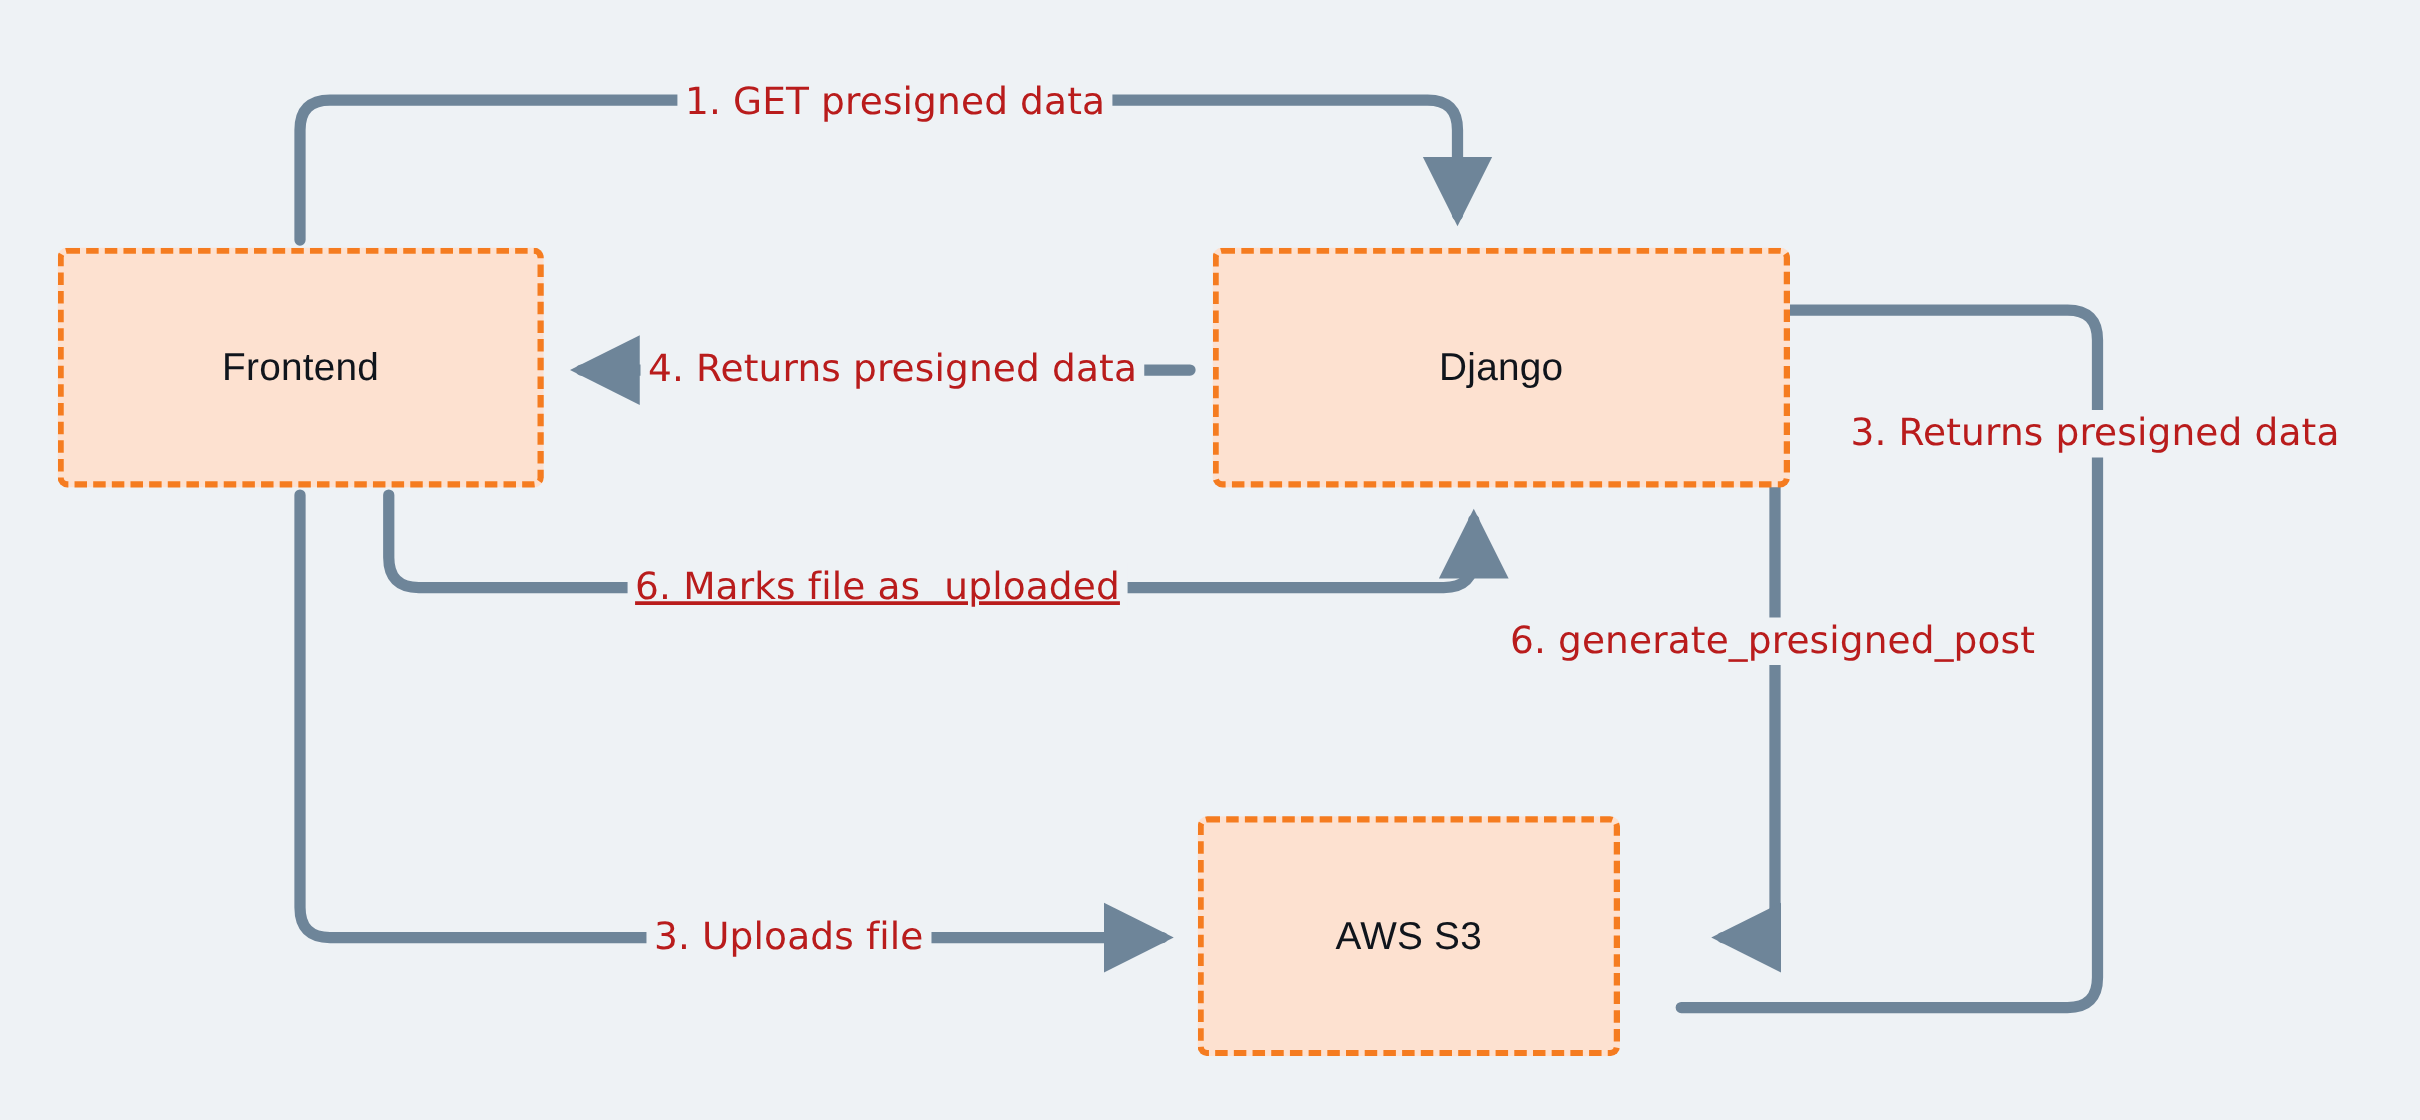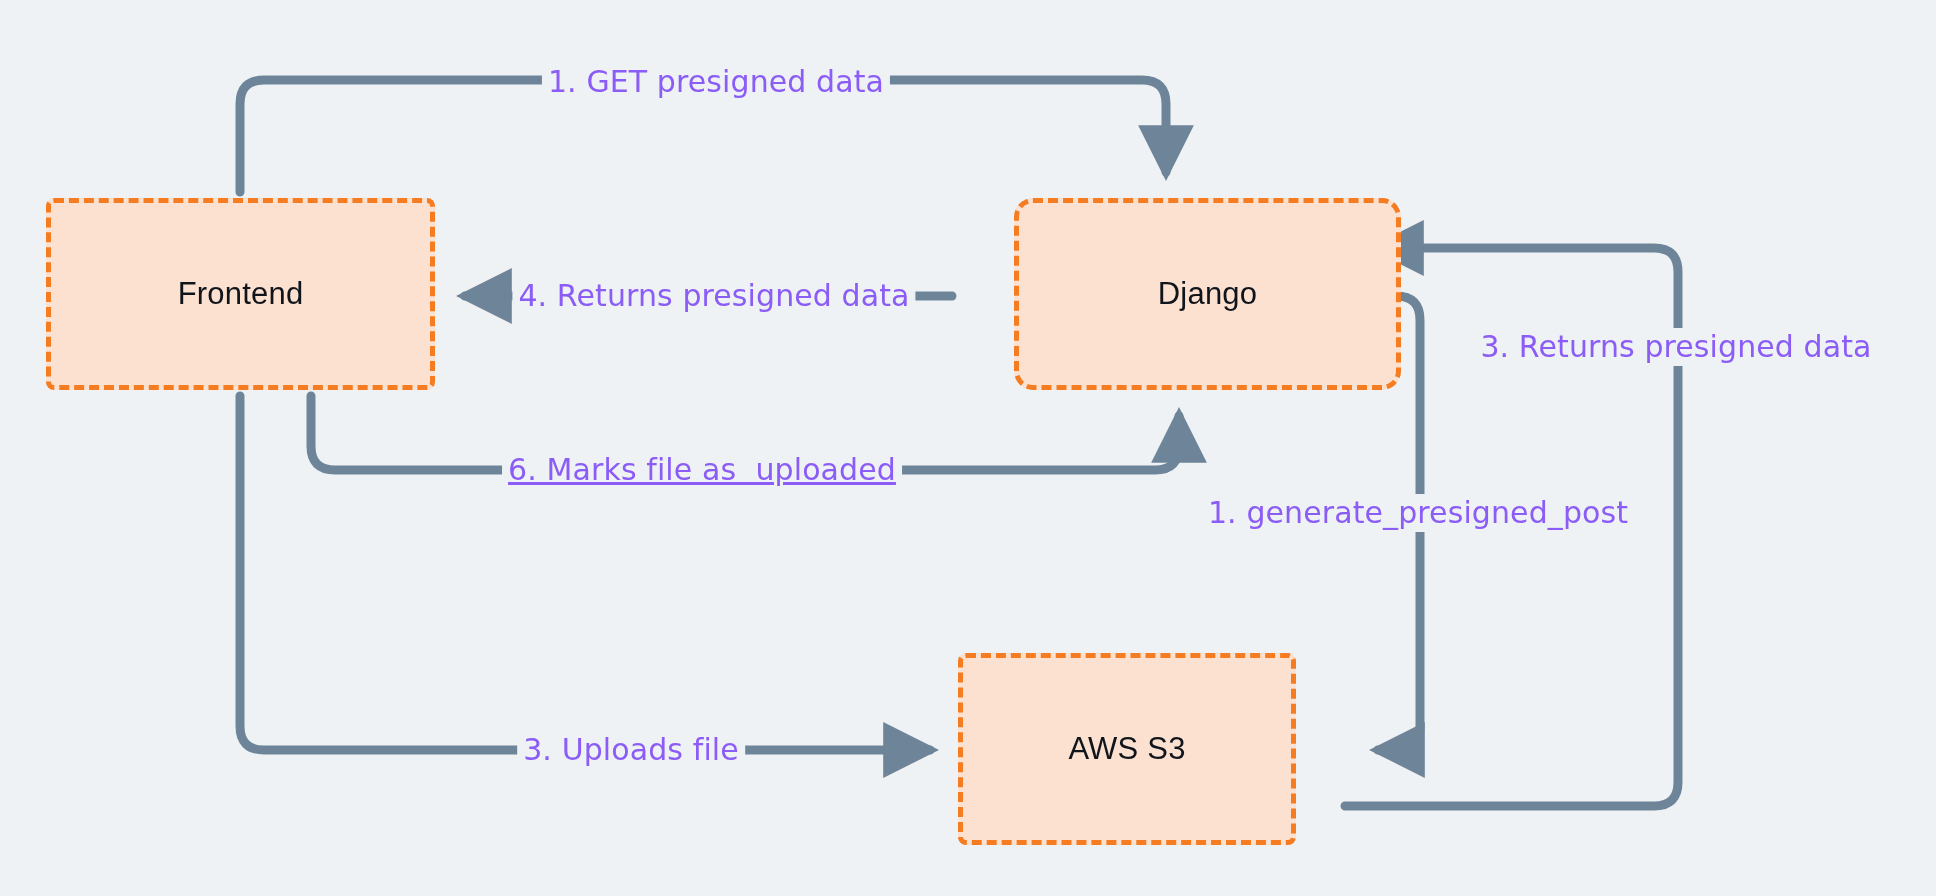--- a/index.html
+++ b/index.html
@@ -40,21 +40,21 @@
   .node-label {
     font-size: 31px;
     color: #10151c;
     font-family: Liberation Sans, sans-serif;
     letter-spacing: 0.2px;
     white-space: pre;
   }
   .edge-label {
     position: absolute;
     font-size: 30px;
-    color: #8b5cf6;
+    color: #b91c1c;
     font-family: "DejaVu Sans", "Liberation Sans", sans-serif;
     white-space: pre;
     background: #eef2f5;
     line-height: 1;
     padding: 4px 6px;
     transform: translate(-50%, -50%);
     letter-spacing: 0.1px;
   }
 </style>
 </head>
@@ -82,31 +82,31 @@
       <path d="M 240,396 L 240,726 Q 240,750 264,750 L 930,750" marker-end="url(#arrowhead)"></path>
 
       <path d="M 311,396 L 311,446 Q 311,470 335,470 L 1155,470 Q 1179,470 1179,446 L 1179,416" marker-end="url(#arrowhead)"></path>
     </g>
   </svg>
 
   <div class="node" style="left:46px; top:198px; width:389px; height:192px;">
     <span class="node-label">Frontend</span>
   </div>
 
-  <div class="node" style="left:1014px; top:198px; width:387px; height:192px;border-radius:19px;">
+  <div class="node" style="left:970px; top:198px; width:462px; height:192px;">
     <span class="node-label">Django</span>
   </div>
 
   <div class="node" style="left:958px; top:653px; width:338px; height:192px;">
     <span class="node-label">AWS S3</span>
   </div>
 
   <div class="edge-label" style="left:716px; top:82px;">1. GET presigned data</div>
 
-  <div class="edge-label" style="left:1418px; top:513px;">1. generate_presigned_post</div>
+  <div class="edge-label" style="left:1418px; top:513px;">6. generate_presigned_post</div>
 
   <div class="edge-label" style="left:1676px; top:347px;">3. Returns presigned data</div>
 
   <div class="edge-label" style="left:714px; top:296px;">4. Returns presigned data</div>
 
   <div class="edge-label" style="left:631px; top:750px;">3. Uploads file</div>
 
   <div class="edge-label" style="left:702px; top:470px;text-decoration:underline;">6. Marks file as  uploaded</div>
 
 </div>

